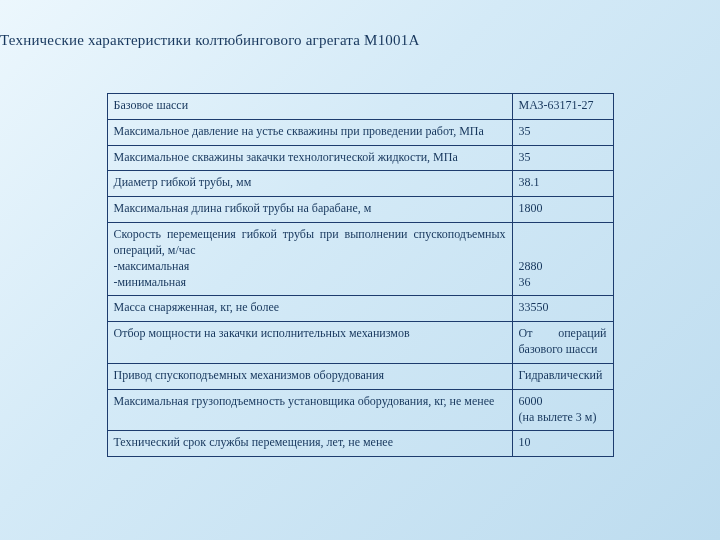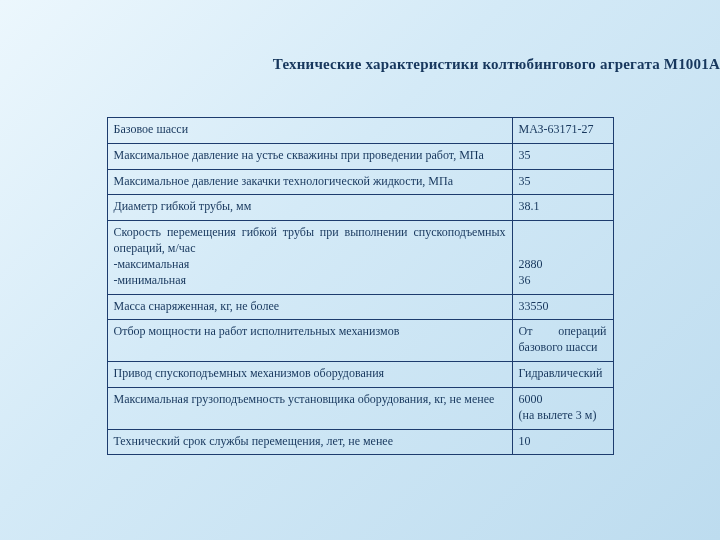--- a/index.html
+++ b/index.html
@@ -10,24 +10,24 @@
   .slide {
     position: relative;
     width: 720px;
     height: 540px;
     overflow: hidden;
     background: linear-gradient(135deg, #ecf7fd 0%, #d4eaf7 40%, #bddcef 100%);
     font-family: "Liberation Serif", "DejaVu Serif", serif;
     color: #17375d;
   }
   .slide-title {
-    padding-top: 56px;
-    text-align: right;
+    padding-top: 32px;
+    text-align: left;
     font-size: 15px;
-    font-weight: bold;
+    font-weight: normal;
     letter-spacing: 0.2px;
   }
   table.specs {
     border-collapse: collapse;
     table-layout: fixed;
     width: 498px;
     margin: 44px auto 0 auto;
   }
   table.specs td {
     border: 1px solid #1d3c6e;
@@ -58,40 +58,44 @@
     <tbody>
         <tr>
           <td class="label-cell">Базовое шасси</td>
           <td class="value-cell">МАЗ-63171-27</td>
         </tr>
         <tr>
           <td class="label-cell">Максимальное давление на устье скважины при проведении работ, МПа</td>
           <td class="value-cell">35</td>
         </tr>
         <tr>
-          <td class="label-cell">Максимальное давление закачки технологической жидкости, МПа</td>
+          <td class="label-cell">Максимальное скважины закачки технологической жидкости, МПа</td>
           <td class="value-cell">35</td>
         </tr>
         <tr>
           <td class="label-cell">Диаметр гибкой трубы, мм</td>
           <td class="value-cell">38.1</td>
+        </tr>
+        <tr>
+          <td class="label-cell">Максимальная длина гибкой трубы на барабане, м</td>
+          <td class="value-cell">1800</td>
         </tr>
         <tr>
           <td class="label-cell">Скорость перемещения гибкой трубы при выполнении спускоподъемных операций, м/час
 -максимальная
 -минимальная</td>
           <td class="value-cell">2880
 36</td>
         </tr>
         <tr>
           <td class="label-cell">Масса снаряженная, кг, не более</td>
           <td class="value-cell">33550</td>
         </tr>
         <tr>
-          <td class="label-cell">Отбор мощности на работ исполнительных механизмов</td>
+          <td class="label-cell">Отбор мощности на закачки исполнительных механизмов</td>
           <td class="value-cell">От операций базового шасси</td>
         </tr>
         <tr>
           <td class="label-cell">Привод спускоподъемных механизмов оборудования</td>
           <td class="value-cell">Гидравлический</td>
         </tr>
         <tr>
           <td class="label-cell">Максимальная грузоподъемность установщика оборудования, кг, не менее</td>
           <td class="value-cell">6000
 (на вылете 3 м)</td>

